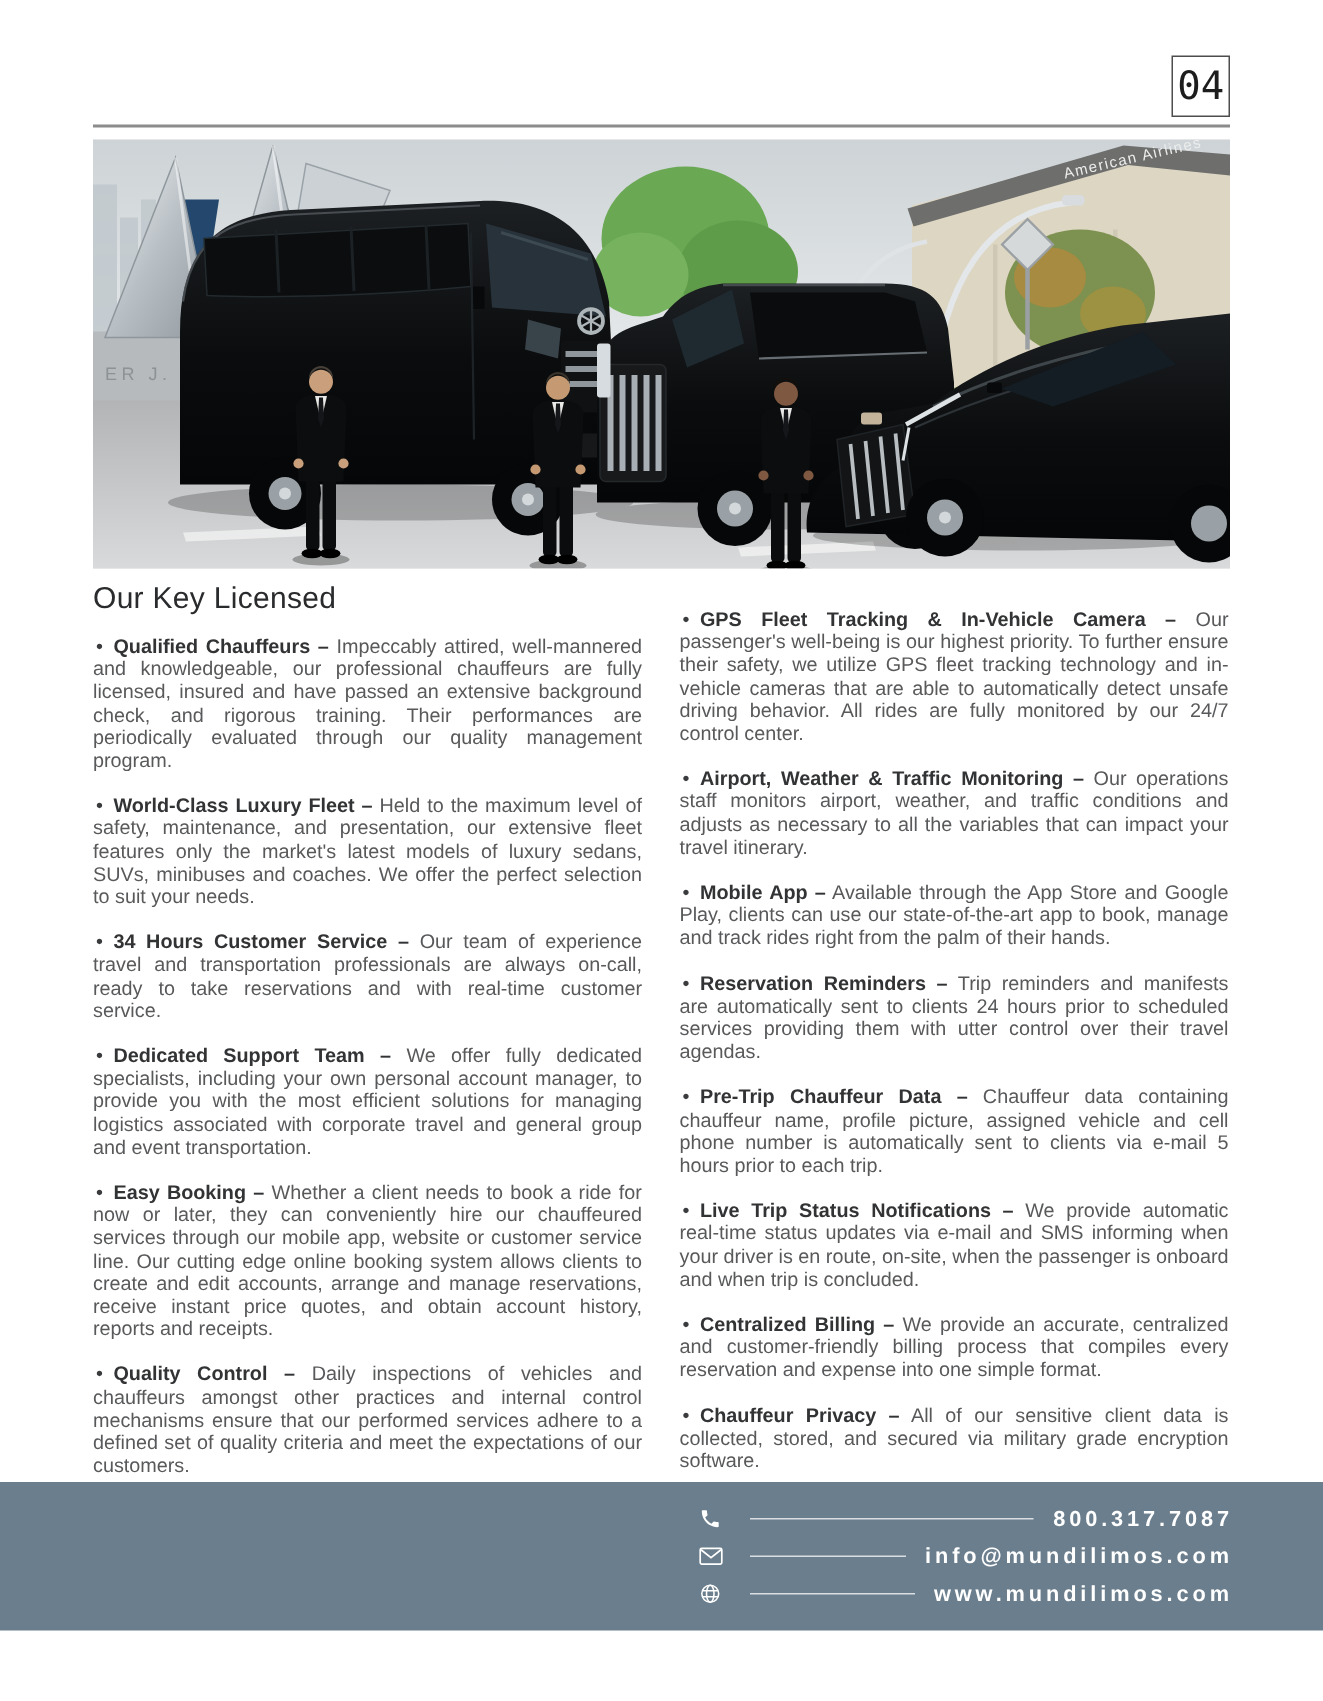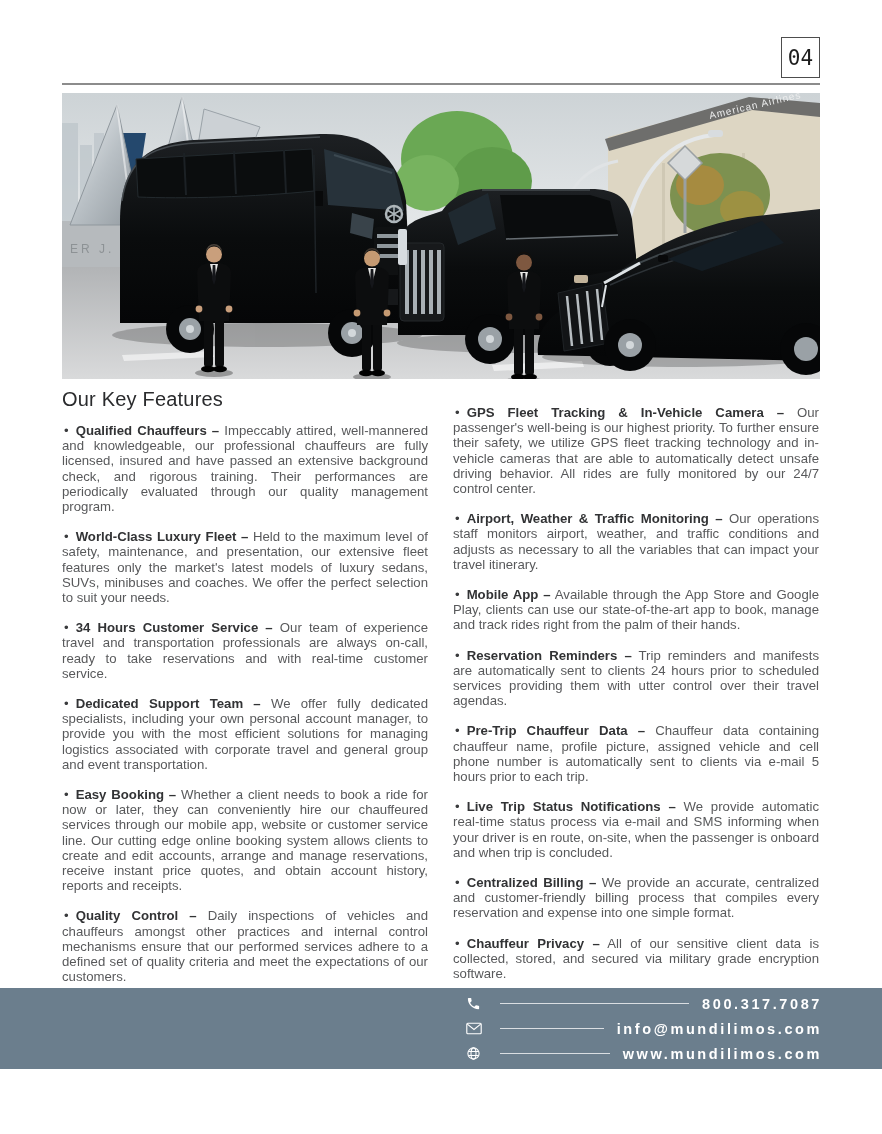--- a/index.html
+++ b/index.html
@@ -4,39 +4,39 @@
 <style>
   html,body{margin:0;padding:0;background:#ffffff;}
   .page{position:relative;width:882px;height:1134px;background:#ffffff;overflow:hidden;
         font-family:"Liberation Sans",sans-serif;}
 
   
   .hdr-title{position:absolute;top:46px;left:0;right:0;text-align:center;
              font-size:20px;letter-spacing:4.5px;color:#2b2b2b;font-weight:400;}
   .page-num{position:absolute;top:37px;right:62px;width:37px;height:39px;
             border:1.5px solid #4d4d4d;display:flex;align-items:center;justify-content:center;
-            font-family:"DejaVu Sans Mono",monospace;font-size:21px;color:#1d1d1d;background:#fff;margin-left:13px;}
+            font-family:"DejaVu Sans Mono",monospace;font-size:26px;color:#1d1d1d;background:#fff;margin-left:13px;}
   .hdr-rule{position:absolute;top:83px;left:62px;width:758px;height:2px;background:#8c8c8c;}
 
   
   .photo{position:absolute;top:93px;left:62px;width:758px;height:286px;overflow:hidden;background:#cfd4d7;}
   .photo svg{display:block;}
 
   
   .content{position:absolute;top:388px;left:62px;width:758px;display:flex;gap:25px;}
   .col{width:366px;}
   .col-right{padding-top:17px;}
   .features-heading{margin:0 0 12px 0;font-size:20px;font-weight:400;color:#2a2b2d;letter-spacing:.2px;}
   .feature{margin:0 0 15px 0;font-size:13.2px;line-height:15.2px;color:#58595b;
            text-align:justify;}
   .feature strong{color:#323335;}
   .feature .dot{color:#3a3b3d;margin:0 7px 0 2px;}
 
   
-  .footer{position:absolute;top:988px;left:0;width:882px;height:81px;background:#6b7e8d;
+  .footer{position:absolute;top:988px;left:0;width:882px;height:99px;background:#6b7e8d;
           display:flex;flex-direction:column;justify-content:center;}
   .footer-inner{width:356px;margin-left:auto;margin-right:60px;}
   .footer-row{display:flex;align-items:center;height:25px;}
   .f-icon{width:20px;display:flex;align-items:center;justify-content:flex-start;flex:0 0 20px;}
   .f-line{flex:1;height:1px;background:rgba(255,255,255,.75);margin:0 13px 0 14px;}
   .f-text{color:#ffffff;font-size:14.5px;font-weight:bold;letter-spacing:2.6px;white-space:nowrap;}
 </style>
 </head>
 <body>
 
@@ -247,38 +247,38 @@
         <circle cx="-15" cy="62" r="3.4" fill="#7e5840"></circle>
           <circle cx="15" cy="62" r="3.4" fill="#7e5840"></circle>
         <circle cx="0" cy="7.5" r="8" fill="#7e5840"></circle>
         <path d="M-8,5 A8,8 0 0 1 8,5 Q5,-2 0,-2 Q-5,-2 -8,5 Z" fill="#15100c"></path>
       </g>
     </svg>
   </div>
 
   <div class="content">
     <div class="col">
-      <h2 class="features-heading">Our Key Features</h2>
+      <h2 class="features-heading">Our Key Licensed</h2>
 
       <p class="feature"><span class="dot">•</span><strong>Qualified Chauffeurs –</strong><span> Impeccably attired, well-mannered and knowledgeable, our professional chauffeurs are fully licensed, insured and have passed an extensive background check, and rigorous training. Their performances are periodically evaluated through our quality management program.</span></p>
       <p class="feature"><span class="dot">•</span><strong>World-Class Luxury Fleet –</strong><span> Held to the maximum level of safety, maintenance, and presentation, our extensive fleet features only the market's latest models of luxury sedans, SUVs, minibuses and coaches. We offer the perfect selection to suit your needs.</span></p>
       <p class="feature"><span class="dot">•</span><strong>34 Hours Customer Service –</strong><span> Our team of experience travel and transportation professionals are always on-call, ready to take reservations and with real-time customer service.</span></p>
       <p class="feature"><span class="dot">•</span><strong>Dedicated Support Team –</strong><span> We offer fully dedicated specialists, including your own personal account manager, to provide you with the most efficient solutions for managing logistics associated with corporate travel and general group and event transportation.</span></p>
       <p class="feature"><span class="dot">•</span><strong>Easy Booking –</strong><span> Whether a client needs to book a ride for now or later, they can conveniently hire our chauffeured services through our mobile app, website or customer service line. Our cutting edge online booking system allows clients to create and edit accounts, arrange and manage reservations, receive instant price quotes, and obtain account history, reports and receipts.</span></p>
       <p class="feature"><span class="dot">•</span><strong>Quality Control –</strong><span> Daily inspections of vehicles and chauffeurs amongst other practices and internal control mechanisms ensure that our performed services adhere to a defined set of quality criteria and meet the expectations of our customers.</span></p>
       <p class="feature"><span class="dot">•</span><strong>On-Site Coordinators –</strong><span> For meetings and special events we provide on-site management personnel that will help oversee service from start to completion and assure no one is left behind.</span></p>
     </div>
 
     <div class="col col-right">
       <p class="feature"><span class="dot">•</span><strong>GPS Fleet Tracking &amp; In-Vehicle Camera –</strong><span> Our passenger's well-being is our highest priority. To further ensure their safety, we utilize GPS fleet tracking technology and in-vehicle cameras that are able to automatically detect unsafe driving behavior. All rides are fully monitored by our 24/7 control center.</span></p>
       <p class="feature"><span class="dot">•</span><strong>Airport, Weather &amp; Traffic Monitoring –</strong><span> Our operations staff monitors airport, weather, and traffic conditions and adjusts as necessary to all the variables that can impact your travel itinerary.</span></p>
       <p class="feature"><span class="dot">•</span><strong>Mobile App –</strong><span> Available through the App Store and Google Play, clients can use our state-of-the-art app to book, manage and track rides right from the palm of their hands.</span></p>
       <p class="feature"><span class="dot">•</span><strong>Reservation Reminders –</strong><span> Trip reminders and manifests are automatically sent to clients 24 hours prior to scheduled services providing them with utter control over their travel agendas.</span></p>
       <p class="feature"><span class="dot">•</span><strong>Pre-Trip Chauffeur Data –</strong><span> Chauffeur data containing chauffeur name, profile picture, assigned vehicle and cell phone number is automatically sent to clients via e-mail 5 hours prior to each trip.</span></p>
-      <p class="feature"><span class="dot">•</span><strong>Live Trip Status Notifications –</strong><span> We provide automatic real-time status process via e-mail and SMS informing when your driver is en route, on-site, when the passenger is onboard and when trip is concluded.</span></p>
+      <p class="feature"><span class="dot">•</span><strong>Live Trip Status Notifications –</strong><span> We provide automatic real-time status updates via e-mail and SMS informing when your driver is en route, on-site, when the passenger is onboard and when trip is concluded.</span></p>
       <p class="feature"><span class="dot">•</span><strong>Centralized Billing –</strong><span> We provide an accurate, centralized and customer-friendly billing process that compiles every reservation and expense into one simple format.</span></p>
       <p class="feature"><span class="dot">•</span><strong>Chauffeur Privacy –</strong><span> All of our sensitive client data is collected, stored, and secured via military grade encryption software.</span></p>
       <p class="feature"><span class="dot">•</span><strong>Fully Licensed Company –</strong><span> We're a fully licensed livery service company with the U.S. Department of Transportation and abroad.</span></p>
     </div>
   </div>
 
   <div class="footer">
     <div class="footer-inner">
       <div class="footer-row">
         <span class="f-icon">

